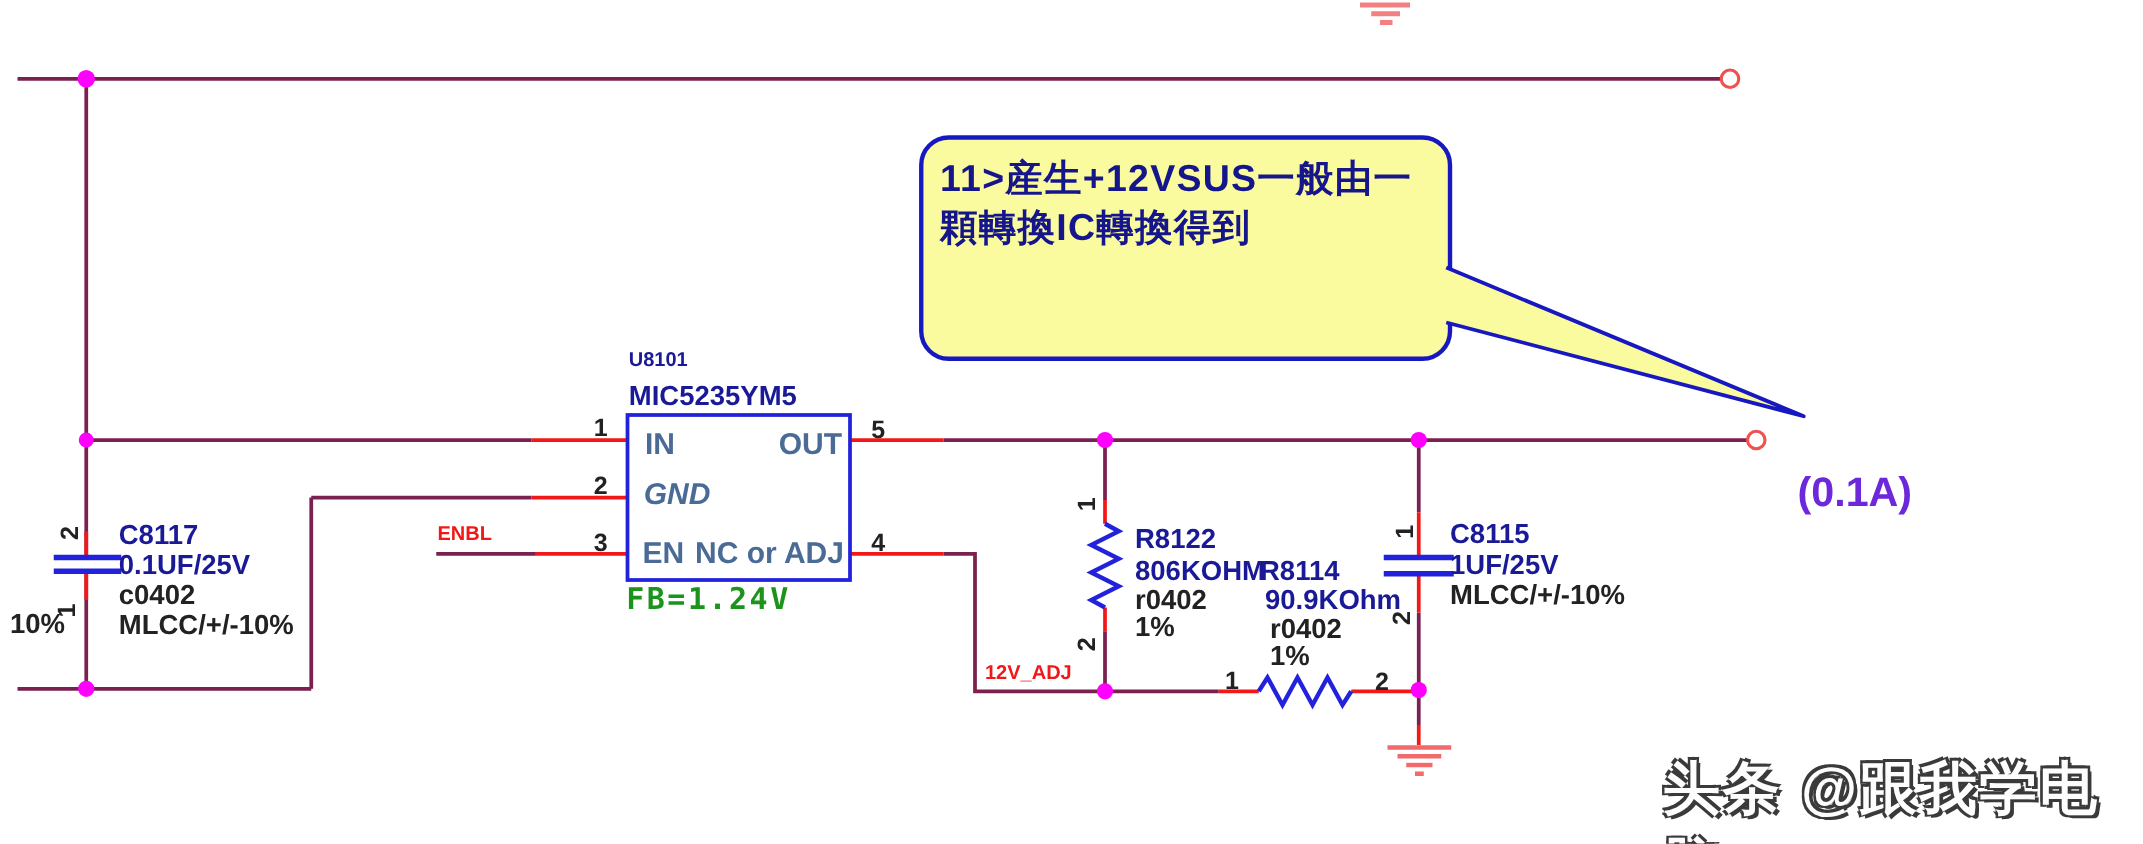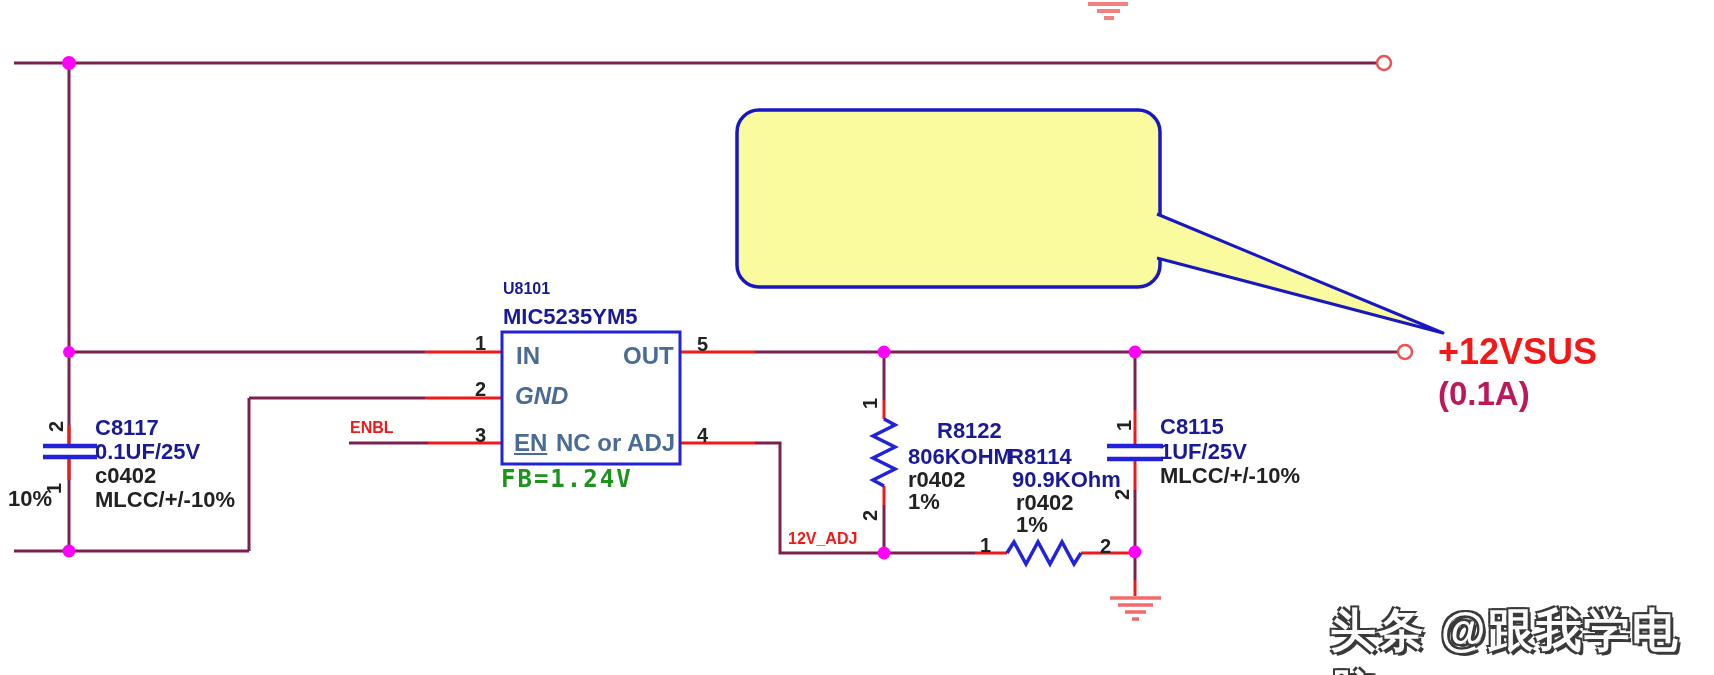--- a/index.html
+++ b/index.html
@@ -15,21 +15,21 @@
     position:absolute;
     font-family:"Liberation Sans", sans-serif;
     font-weight:bold;
     white-space:nowrap;
     line-height:1;
   }
   .navy{color:#1a1a96;}
   .slate{color:#4a6b96;}
   .blk{color:#222222;}
   .red{color:#f21818;}
-  .blue{color:#be185d;}
+  .blue{color:#6d28d9;}
   .green{color:#1c941c;}
   .fs20{font-size:20px;}
   .fs22{font-size:22px;}
   .fs23{font-size:16px;}
   .fs24{font-size:24px;}
   .fs33{font-size:33px;}
   .fs36{font-size:36px;}
   .fs40{font-size:40px;}
   .rot{transform:rotate(-90deg);transform-origin:0 0;}
   .mono{font-family:"DejaVu Sans Mono", monospace;letter-spacing:2px;}
@@ -127,49 +127,52 @@
 
     <circle cx="1384" cy="63" r="7" fill="#ffffff" stroke="#f05050" stroke-width="2.5"></circle>
     <circle cx="1405" cy="352" r="7" fill="#ffffff" stroke="#f05050" stroke-width="2.5"></circle>
 
     <g>
       <rect x="737" y="110" width="423" height="177" rx="22" fill="#fafa9e" stroke="#1818c0" stroke-width="3.5"></rect>
       <path d="M1157 214 L1443 333 L1157 258" fill="#fafa9e" stroke="#1818c0" stroke-width="3" stroke-linejoin="round"></path>
     </g>
   </svg>
 
+  <div class="callout-text">
+    <span style="display:block">11&gt;産生+12VSUS一般由一</span>
+    <span style="display:block">顆轉換IC轉換得到</span>
+  </div>
 
-  <span class="t fs36 red" style="left:1438px;top:334px;">+12VSUS</span>
   <span class="t fs33 blue" style="left:1438px;top:377px;">(0.1A)</span>
   <span class="t fs23 red" style="left:350px;top:420px;">ENBL</span>
   <span class="t fs23 red" style="left:788px;top:531px;">12V_ADJ</span>
 
   <span class="t fs23 navy" style="left:503px;top:281px;">U8101</span>
   <span class="t fs22 navy" style="left:503px;top:306px;">MIC5235YM5</span>
   <span class="t fs24 slate" style="left:516px;top:344px;">IN</span>
   <span class="t fs24 slate" style="left:623px;top:344px;text-align:center;">OUT</span>
   <span class="t fs24 slate" style="left:515px;top:384px;font-style:italic;">GND</span>
-  <span class="t fs24 slate" style="left:514px;top:431px;text-decoration:underline;">EN</span>
+  <span class="t fs24 slate" style="left:514px;top:431px;">EN</span>
   <span class="t fs24 slate" style="left:556px;top:431px;">NC or ADJ</span>
   <span class="t fs24 green mono" style="left:501px;top:467px;text-align:right;">FB=1.24V</span>
   <span class="t fs20 blk" style="left:475px;top:333px;">1</span>
   <span class="t fs20 blk" style="left:475px;top:379px;">2</span>
   <span class="t fs20 blk" style="left:475px;top:425px;">3</span>
   <span class="t fs20 blk" style="left:697px;top:334px;">5</span>
   <span class="t fs20 blk" style="left:697px;top:425px;">4</span>
 
   <span class="t fs22 navy" style="left:95px;top:417px;">C8117</span>
   <span class="t fs22 navy" style="left:95px;top:441px;">0.1UF/25V</span>
   <span class="t fs22 blk" style="left:95px;top:465px;">c0402</span>
   <span class="t fs22 blk" style="left:95px;top:489px;">MLCC/+/-10%</span>
   <span class="t fs22 blk" style="left:8px;top:488px;">10%</span>
   <span class="t fs20 blk rot" style="left:46px;top:432px;">2</span>
   <span class="t fs20 blk rot" style="left:44px;top:494px;">1</span>
 
-  <span class="t fs22 navy" style="left:908px;top:420px;margin-left:29px;">R8122</span>
+  <span class="t fs22 navy" style="left:908px;top:420px;">R8122</span>
   <span class="t fs22 navy" style="left:908px;top:446px;text-align:center;">806KOHM</span>
   <span class="t fs22 blk" style="left:908px;top:469px;">r0402</span>
   <span class="t fs22 blk" style="left:908px;top:491px;">1%</span>
   <span class="t fs20 blk rot" style="left:860px;top:409px;">1</span>
   <span class="t fs20 blk rot" style="left:860px;top:521px;">2</span>
 
   <span class="t fs22 navy" style="left:1008px;top:446px;">R8114</span>
   <span class="t fs22 navy" style="left:1012px;top:469px;">90.9KOhm</span>
   <span class="t fs22 blk" style="left:1016px;top:492px;">r0402</span>
   <span class="t fs22 blk" style="left:1016px;top:514px;">1%</span>

